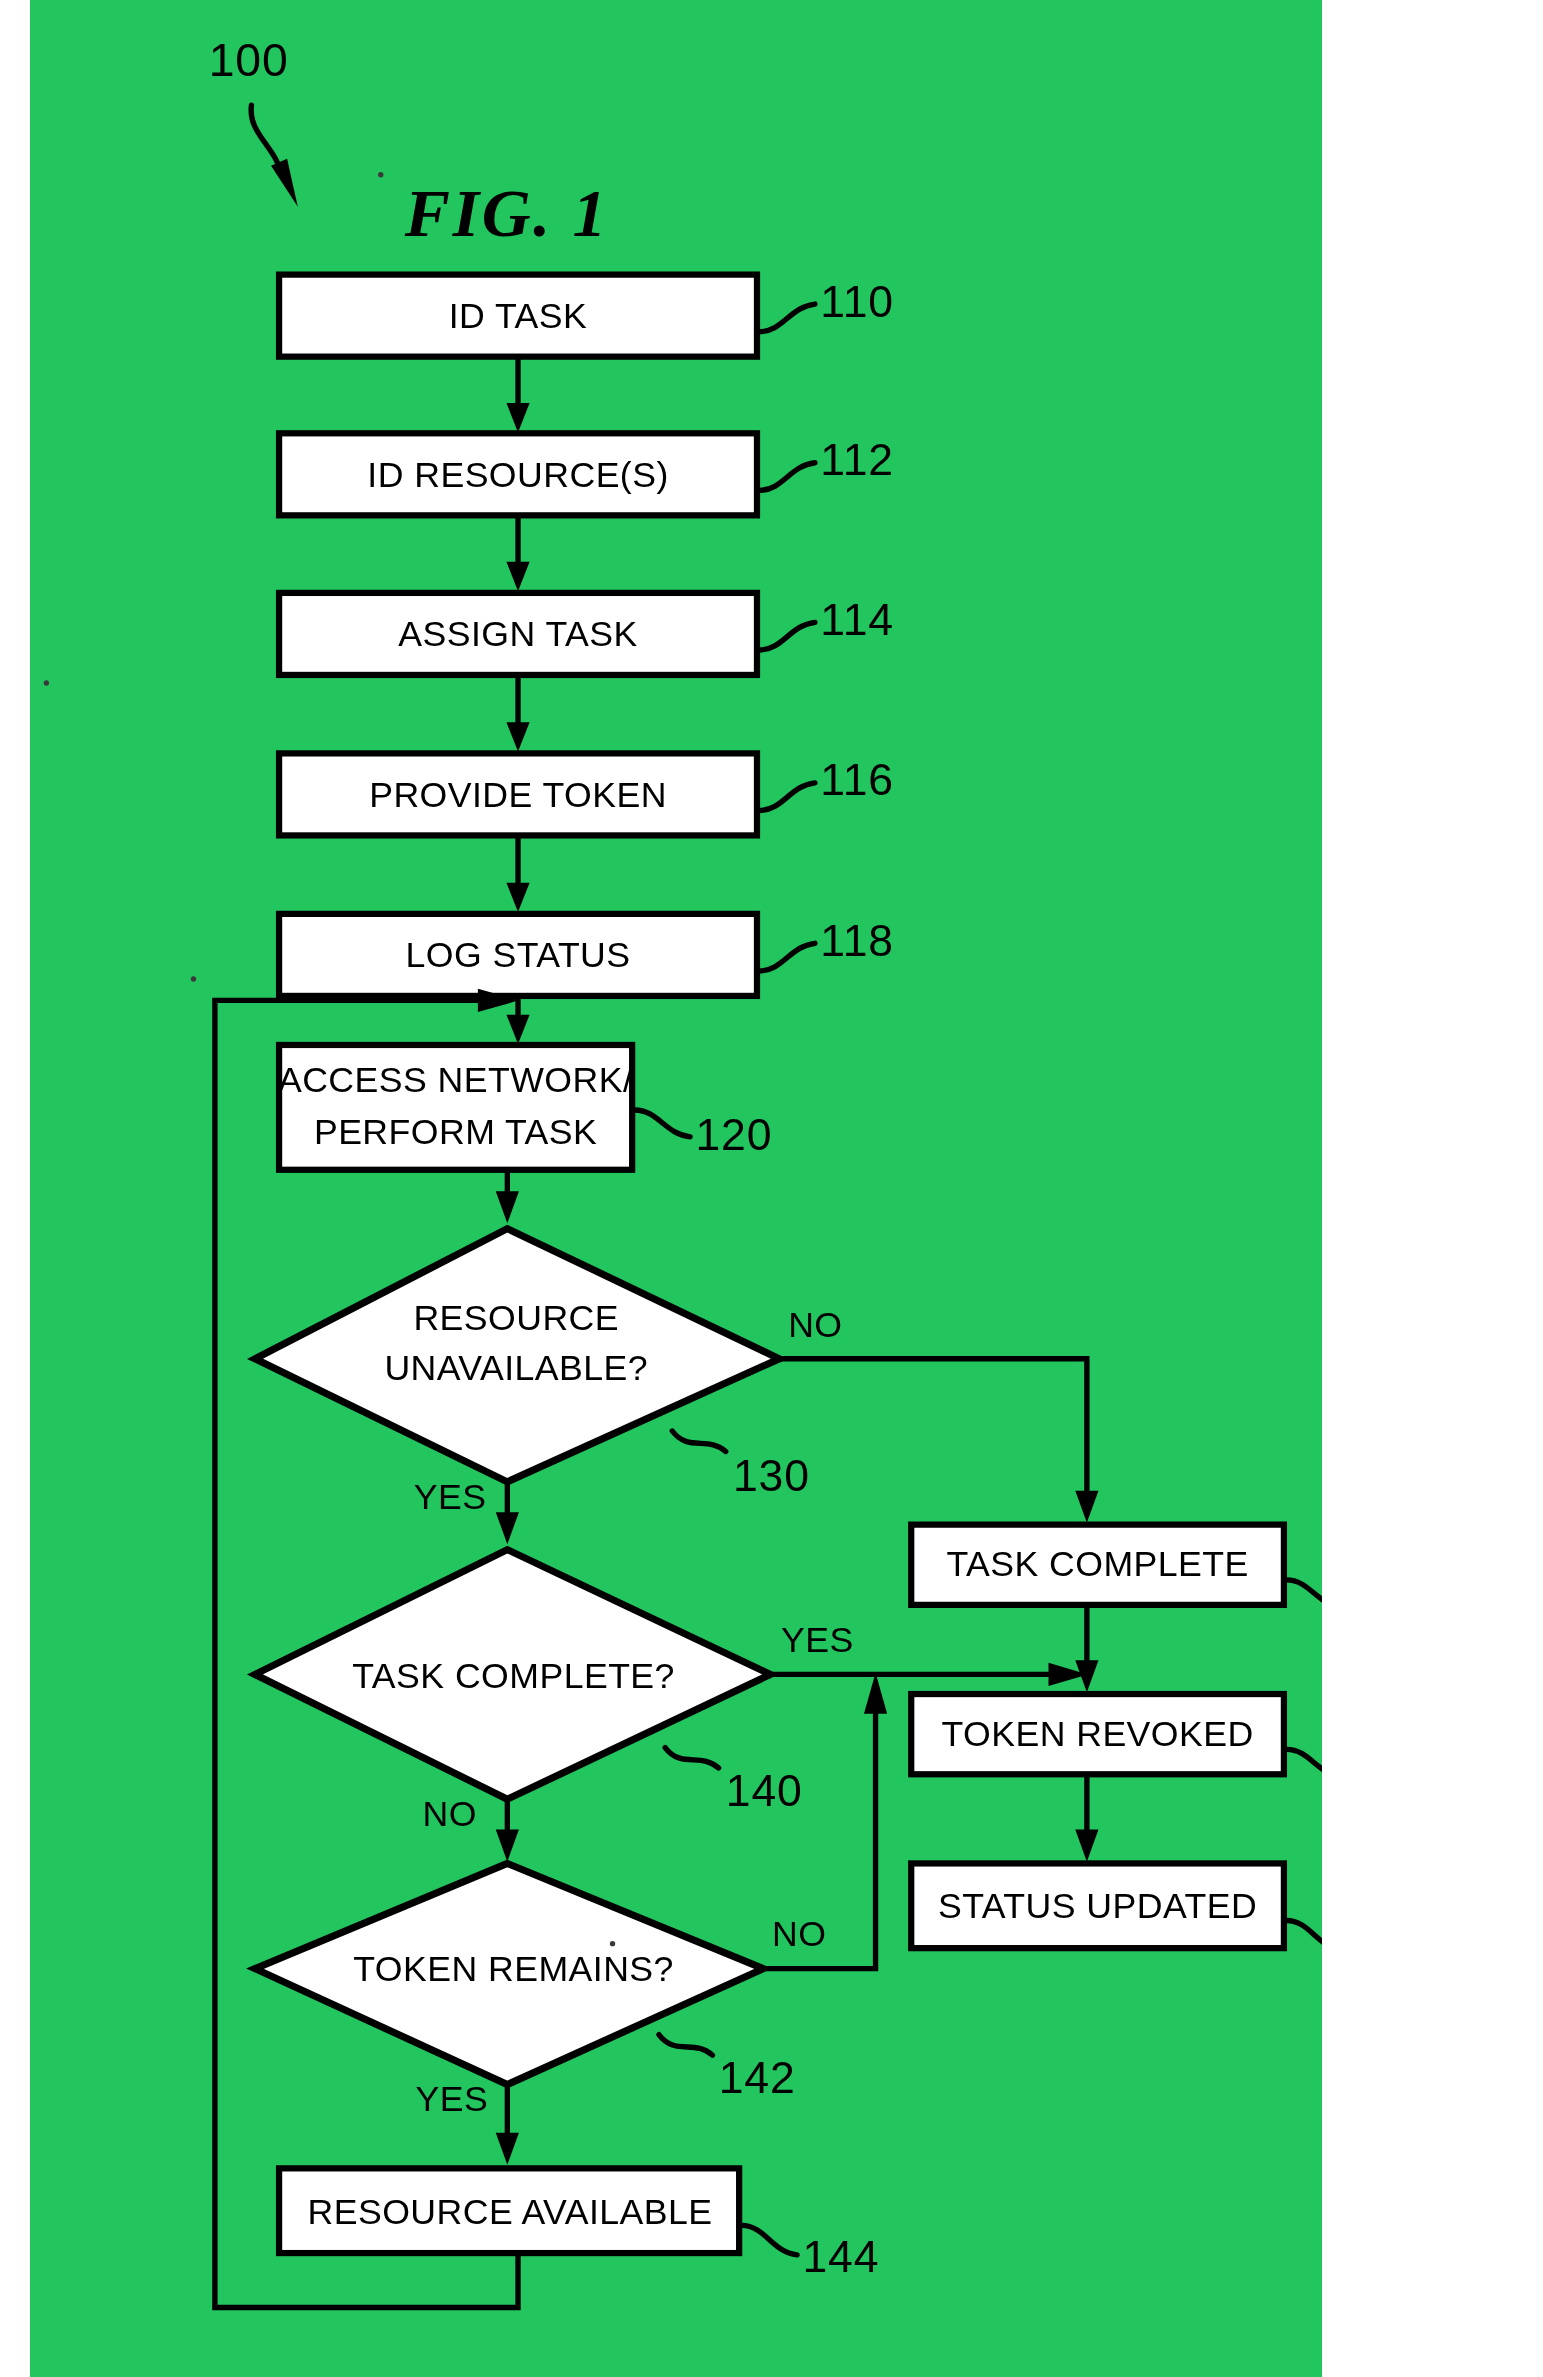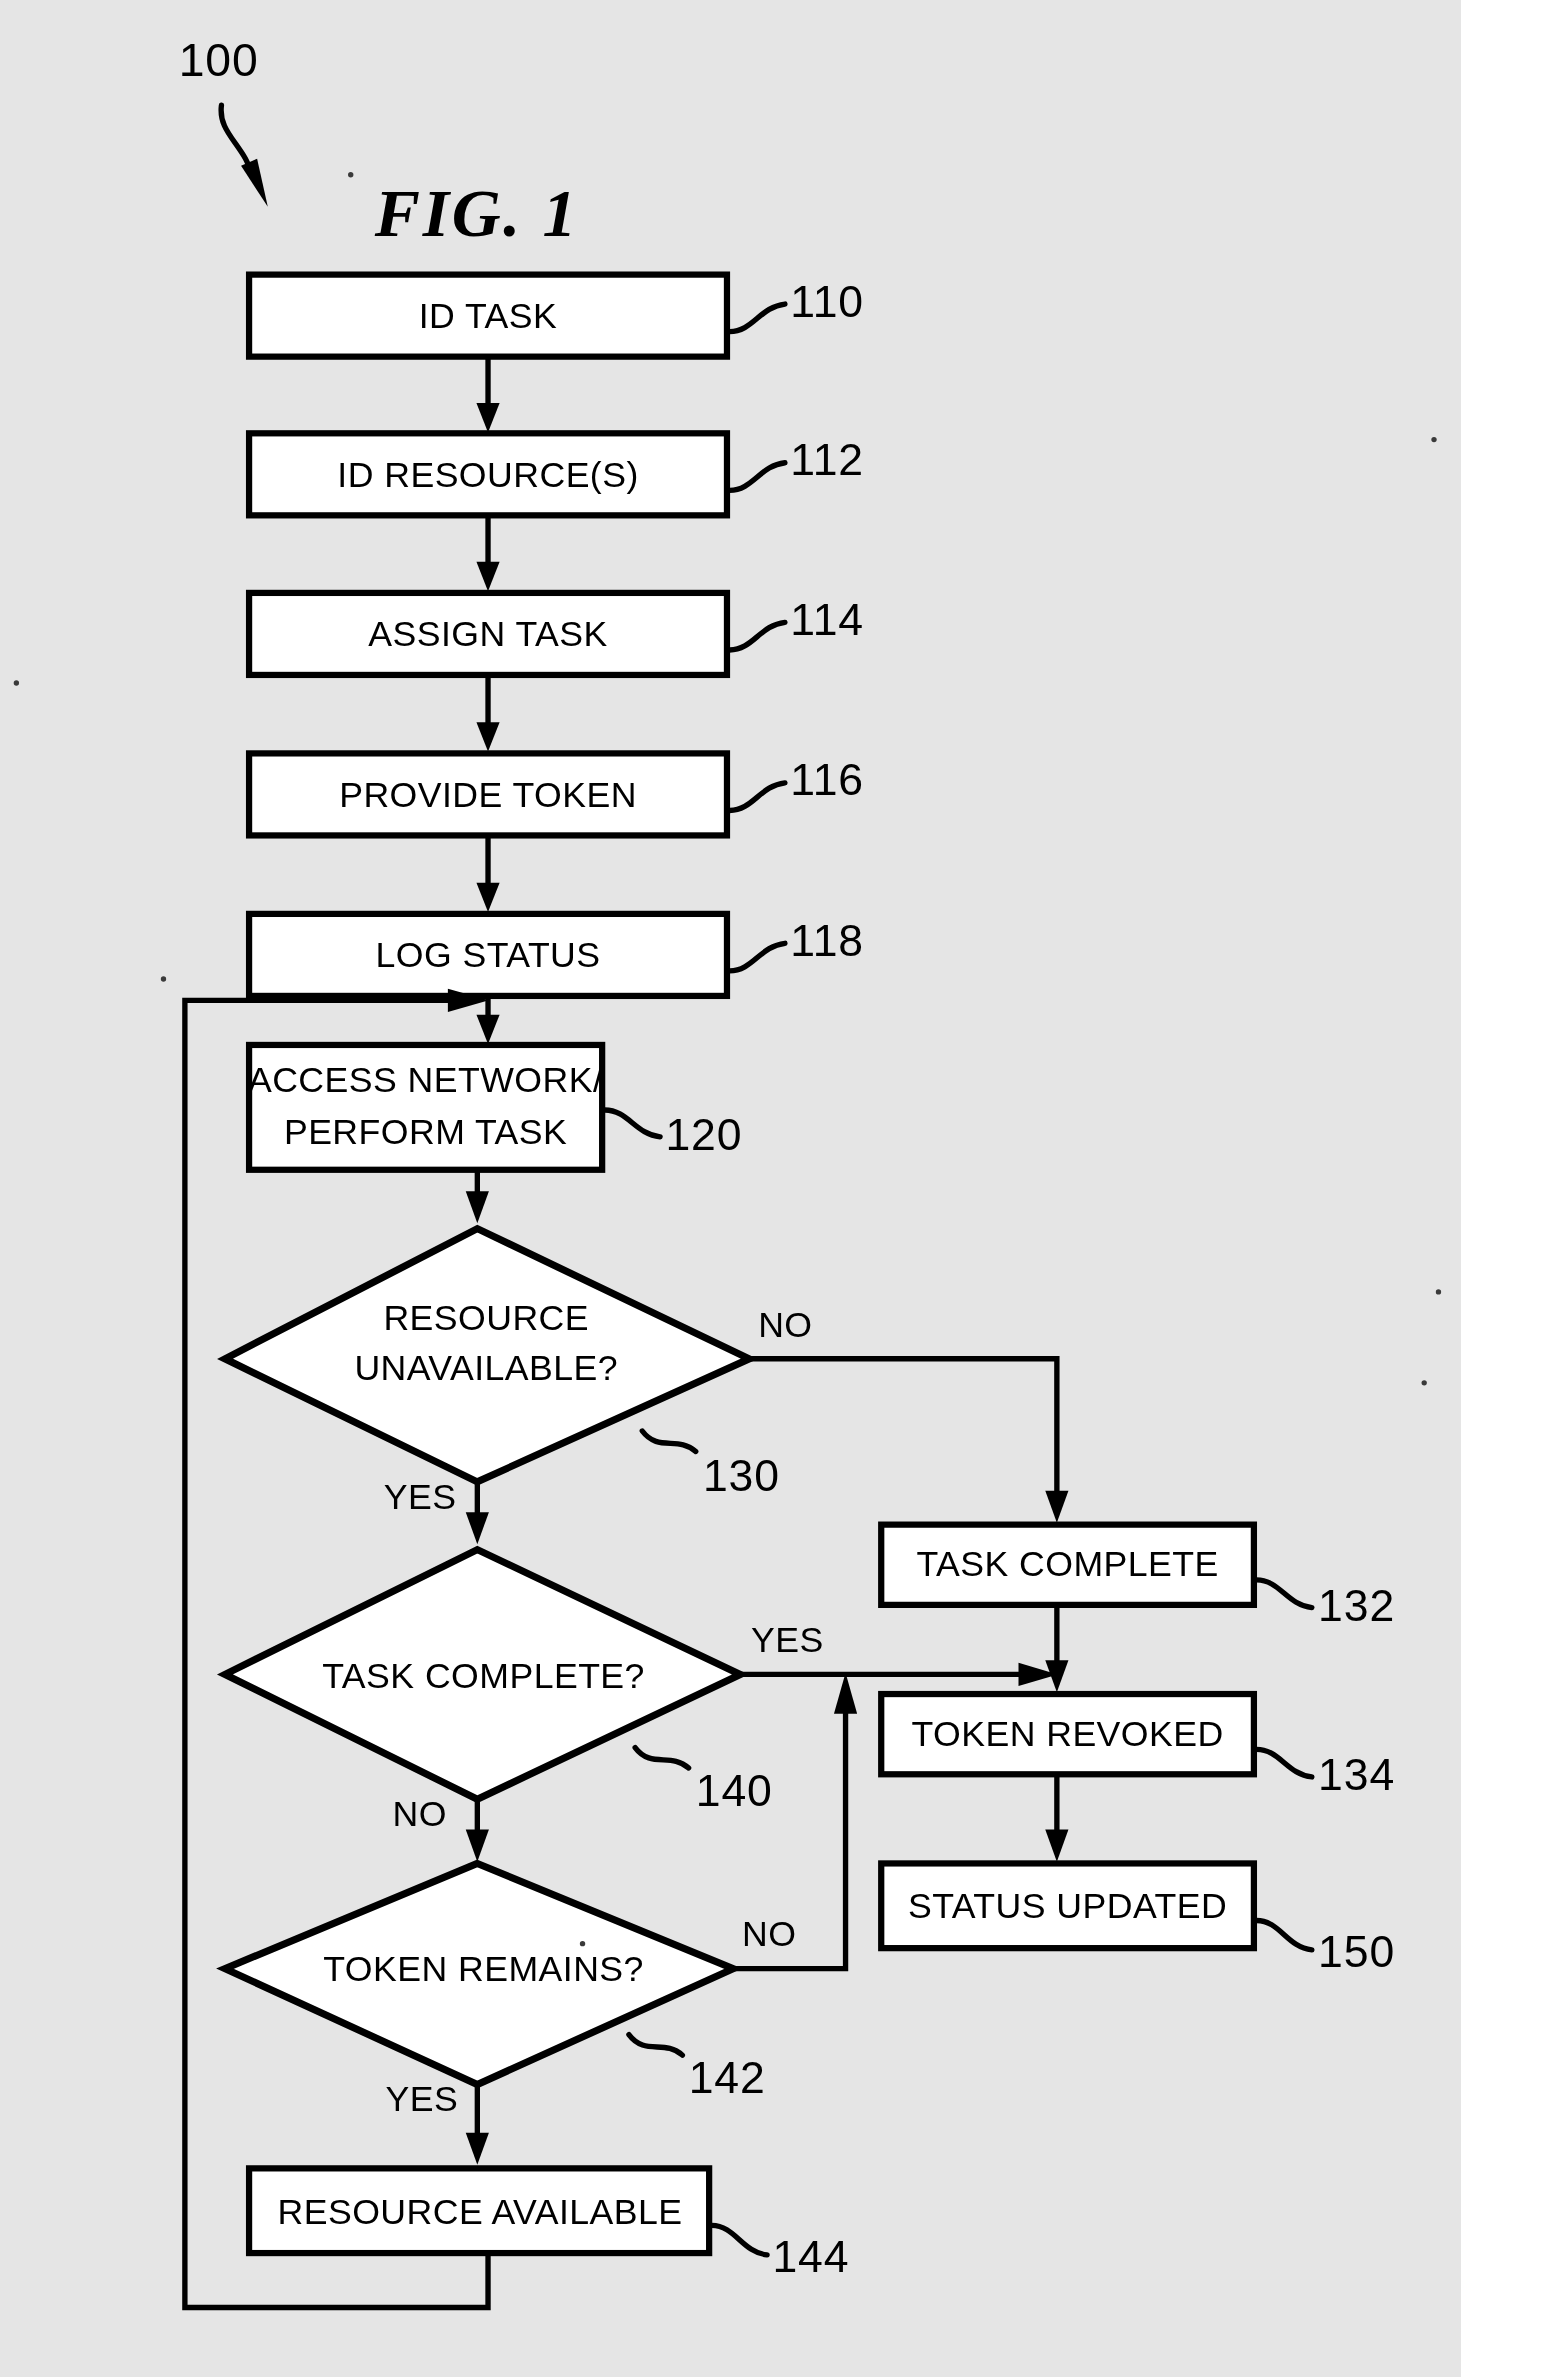--- a/index.html
+++ b/index.html
@@ -6,24 +6,25 @@
     margin: 0;
     padding: 0;
     background: #ffffff;
   }
   body {
     font-family: "Liberation Sans", sans-serif;
     color: #000000;
   }
   #page {
     position: relative;
-    width: 1461px;
+    width: 1292px;
     height: 2377px;
-    background: #e5e5e5;
+    background: #22c55e;
     overflow: hidden;
+    margin-left: 30px;
   }
   #fig-svg {
     position: absolute;
     left: 0;
     top: 0;
     width: 1544px;
     height: 2377px;
   }
   .node-box {
     fill: #ffffff;

